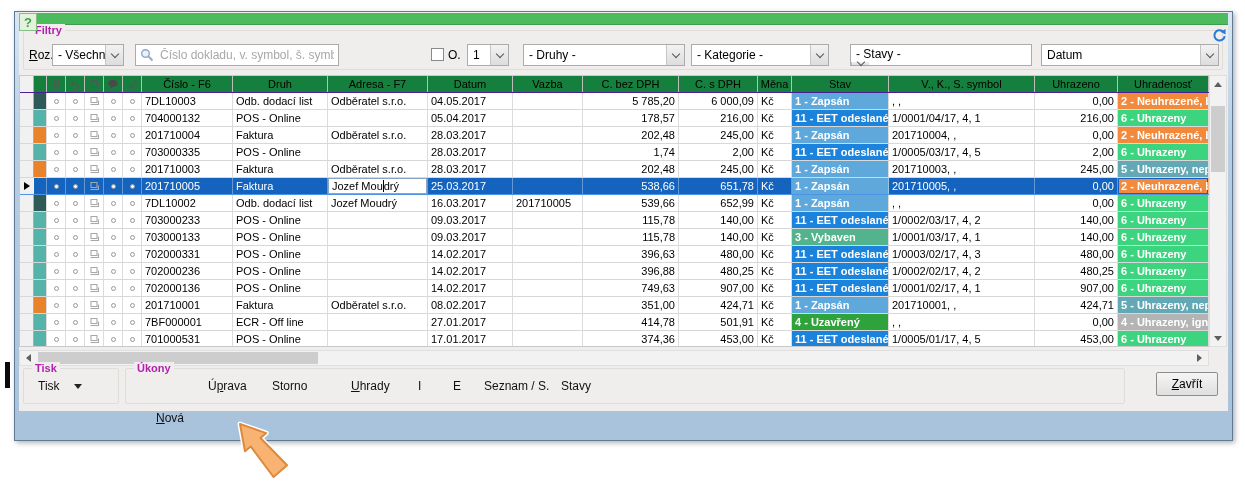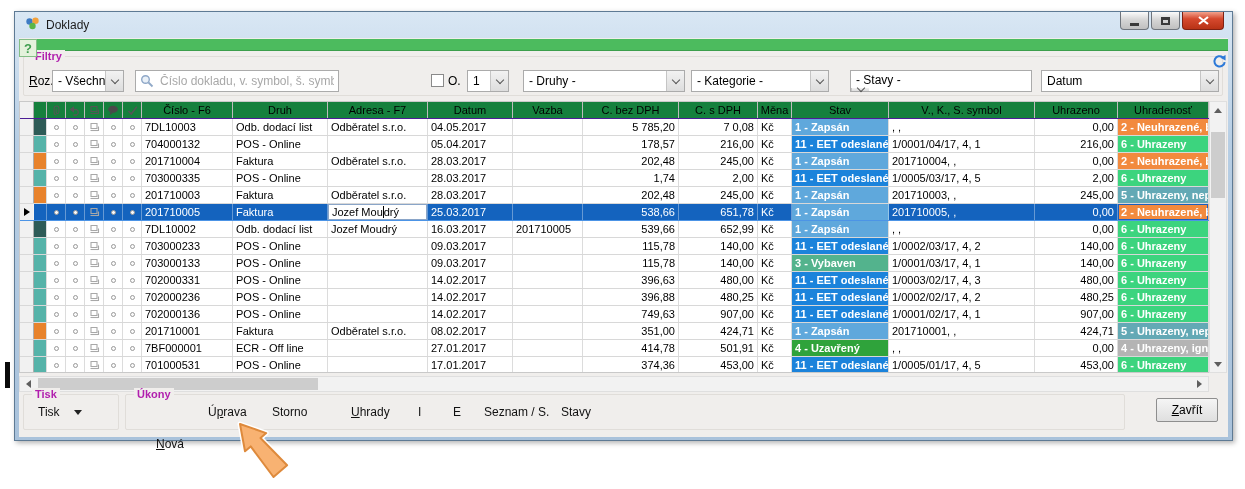--- a/index.html
+++ b/index.html
@@ -110,43 +110,20 @@
   
   .blackbar { position:absolute; left:5px; top:362px; width:5px; height:26px; background:#0A0A0A; }
   .cursor-arrow { position:absolute; left:222px; top:420px; }
 </style>
 </head>
 <body>
 
 <div id="page">
 
   <div class="win">
-    <div class="titlebar">
-      <span class="title-icon">
-        <svg width="15" height="15" viewBox="0 0 15 15">
-          <circle cx="4.5" cy="5.5" r="3.2" fill="#3E7BC4"></circle>
-          <circle cx="10.5" cy="4.8" r="3.2" fill="#F2A13C"></circle>
-          <circle cx="7.5" cy="10" r="3.2" fill="#5CB648"></circle>
-        </svg>
-      </span>
-      <span class="title-text">Doklady</span>
-      <div class="winbtns">
-        <div class="wbtn">
-            <span class="glyph-min"></span>
-          </div>
-        <div class="wbtn">
-            <span class="glyph-max"></span>
-          </div>
-        <div class="wbtn close">
-          <svg width="11" height="9" viewBox="0 0 11 9">
-            <path d="M1,1 L10,8 M10,1 L1,8" stroke="#fff" stroke-width="2.2"></path>
-          </svg>
-        </div>
-      </div>
-    </div>
 
     <div class="content">
       <div class="greenbar"></div>
       <div class="helpbtn">?</div>
       <div class="refresh">
         <svg width="15" height="15" viewBox="0 0 16 16">
           <path d="M12.5,3.5 A5.5,5.5 0 1 0 14.6,8.6" fill="none" stroke="#2C79D8" stroke-width="2.2"></path>
           <polygon points="15.5,1 15.5,7 10,4" fill="#2C79D8"></polygon>
         </svg>
       </div>
@@ -275,21 +252,21 @@
                 <span class="dot"></span>
               </div>
               <div class="tc c-cislo">7DL10003</div>
               <div class="tc c-druh">Odb. dodací list</div>
               <div class="tc c-adresa">
                 <span class="pad">Odběratel s.r.o.</span>
               </div>
               <div class="tc c-datum">04.05.2017</div>
               <div class="tc c-vazba"></div>
               <div class="tc c-bez">5 785,20</div>
-              <div class="tc c-sdph">7 0,08</div>
+              <div class="tc c-sdph">6 000,09</div>
               <div class="tc c-mena">Kč</div>
               <div class="tc c-stav" style="background: rgb(95, 168, 220);">1 - Zapsán</div>
               <div class="tc c-sym">, ,</div>
               <div class="tc c-uhz">0,00</div>
               <div class="tc c-uhst" style="background: rgb(242, 138, 62);">2 - Neuhrazené, b</div>
             </div>
             <div class="trow">
               <div class="tc c-sel"></div>
               <div class="tc c-ind" style="background: rgb(86, 179, 169);"></div>
               <div class="tc c-ic">

